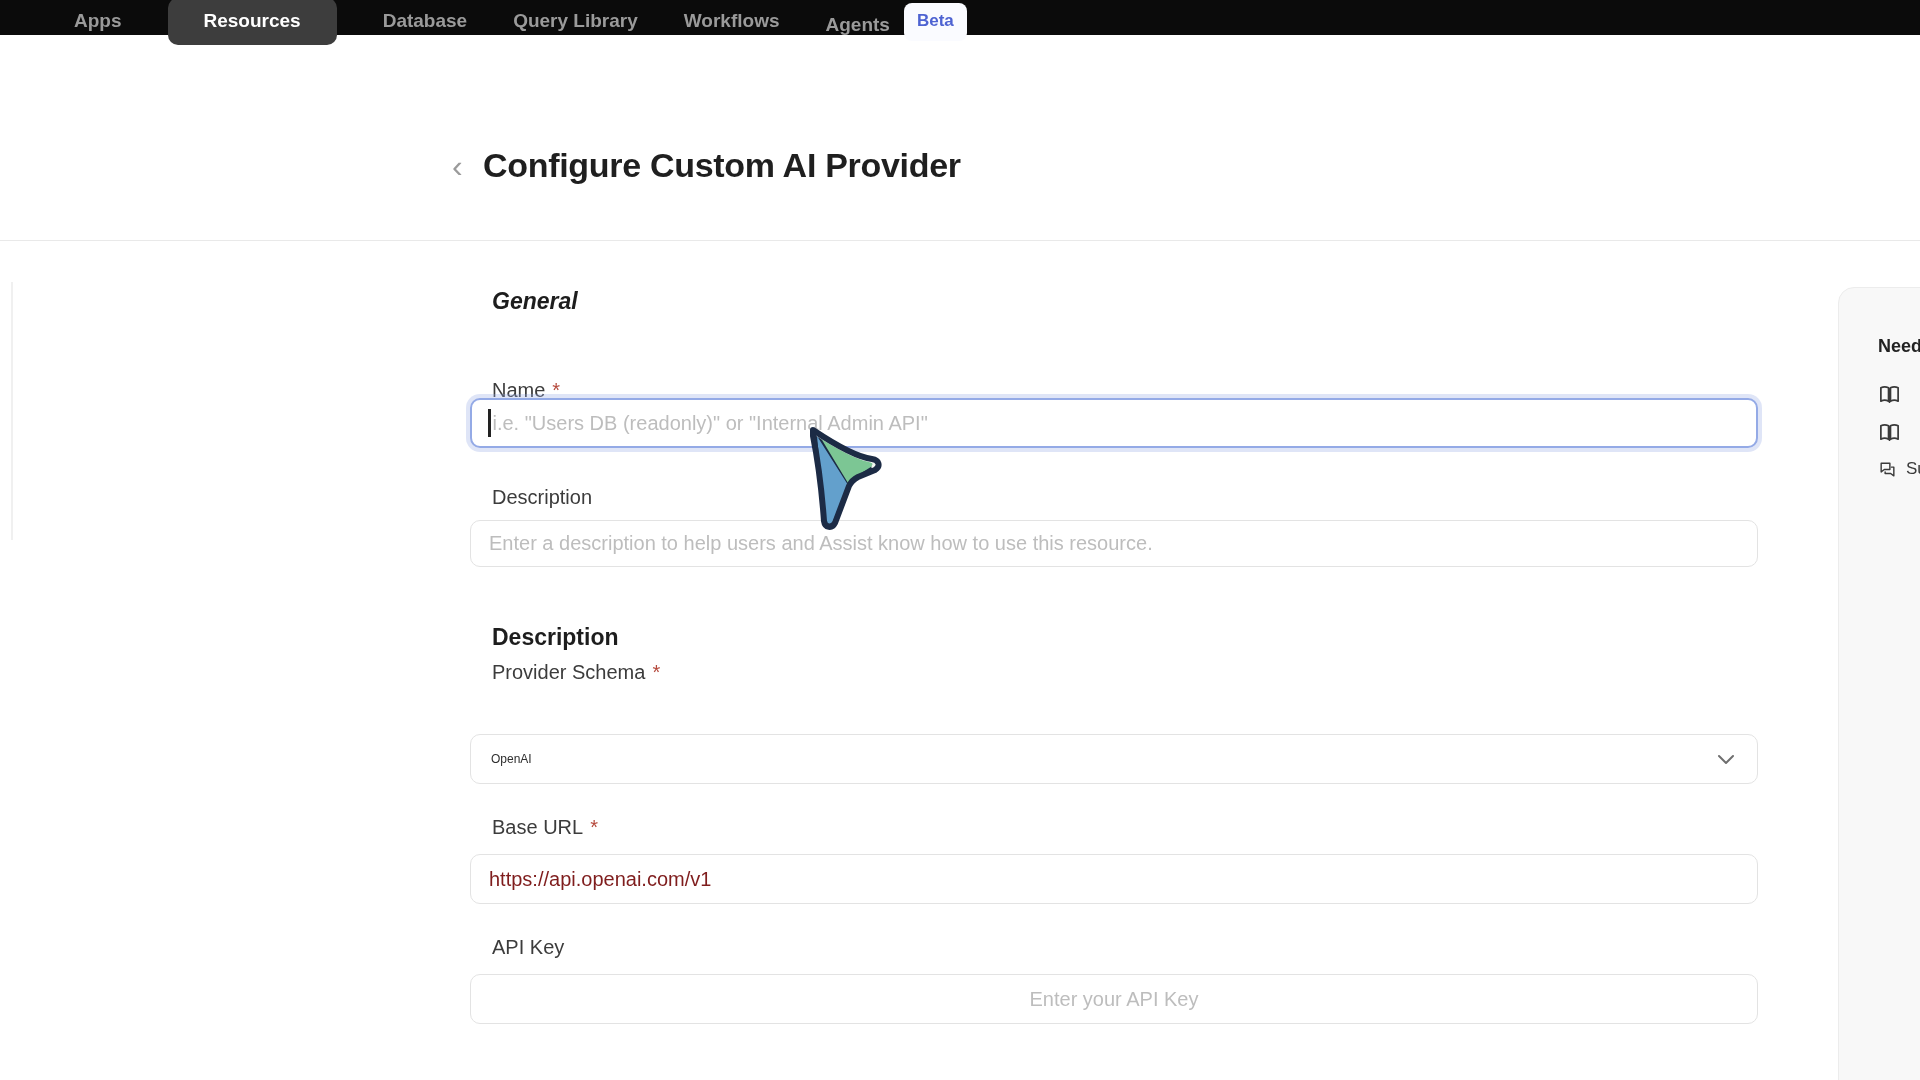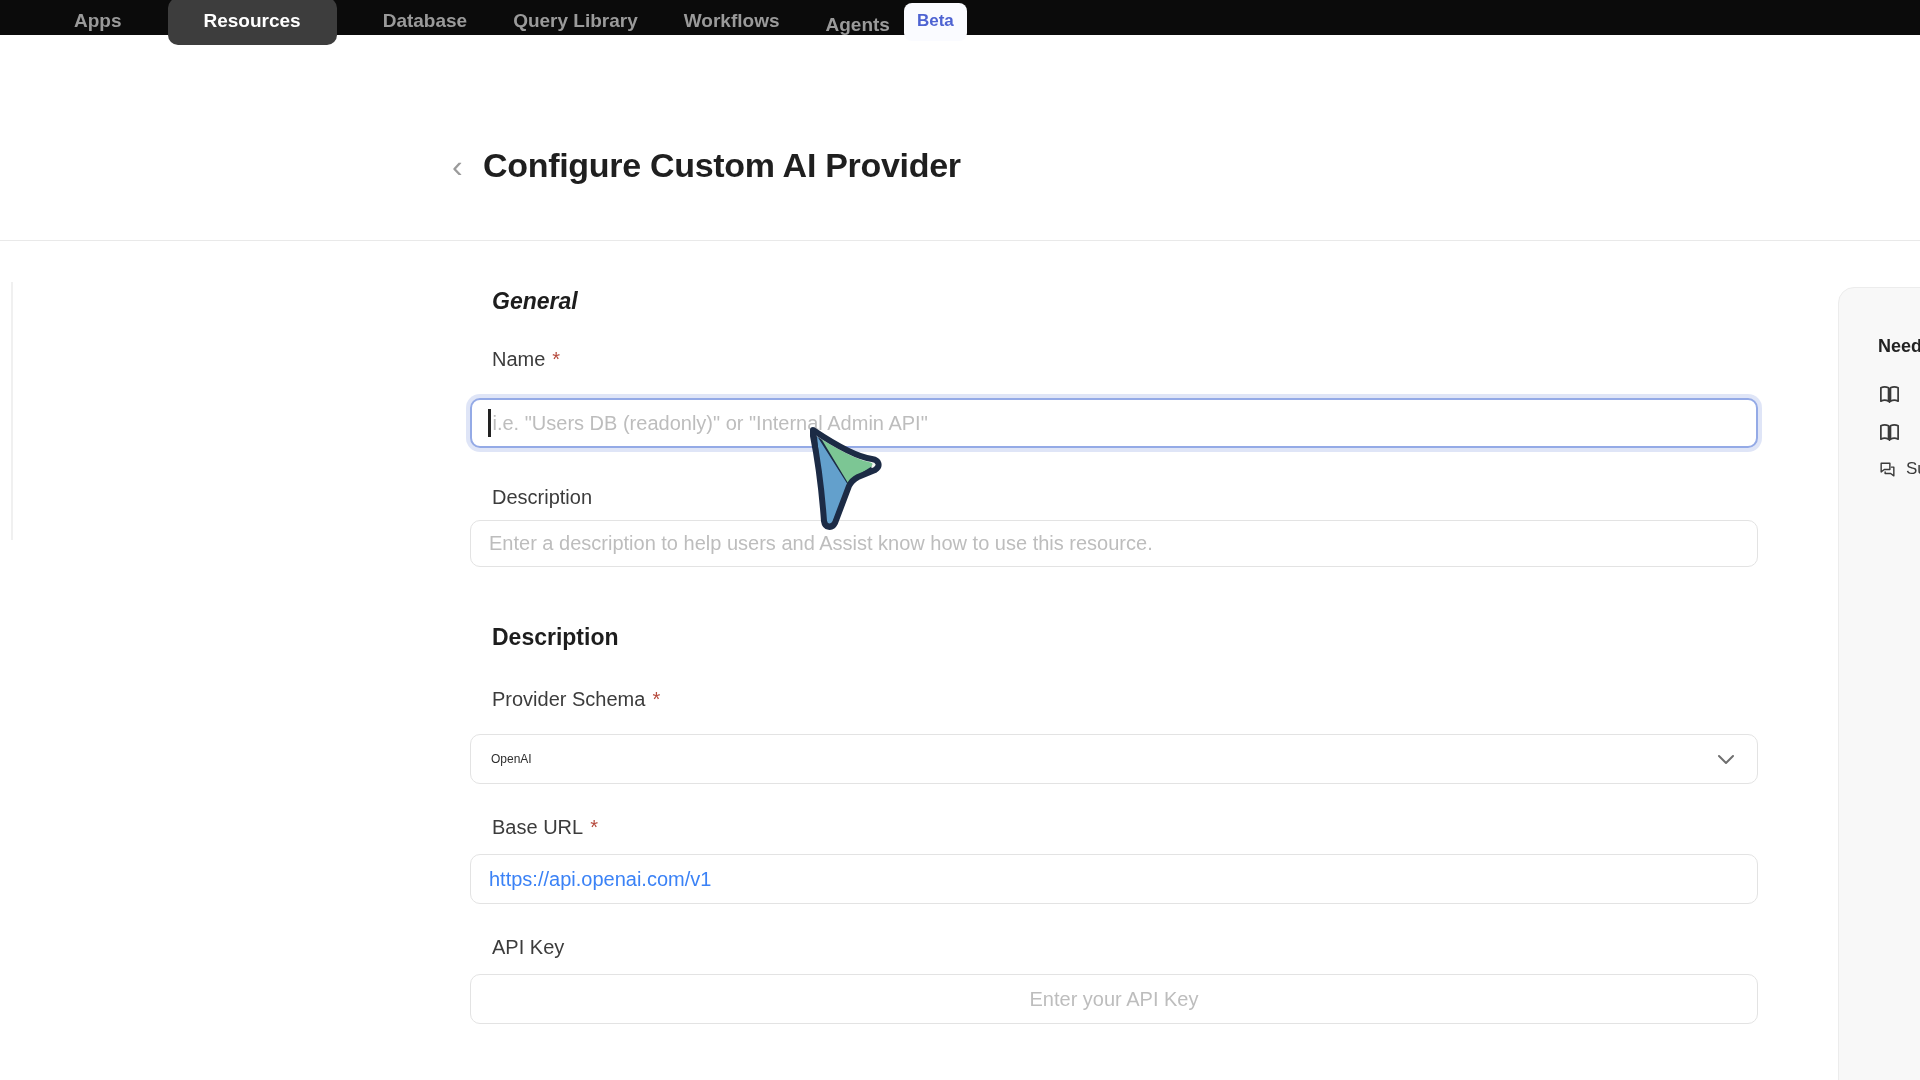--- a/index.html
+++ b/index.html
@@ -32,21 +32,21 @@
 
   
   .form-col { position:absolute; left:470px; top:0; width:1288px; }
   .section-heading { position:absolute; left:22px; font-size:23px; font-weight:700;
                      color:#1d1d1d; }
   .field-label { position:absolute; left:22px; font-size:20px; color:#3c3c3c; }
   .req { color:#b5493c; margin-left:7px; font-size:20px; }
   .text-input { position:absolute; left:0; width:1288px; height:50px;
                 border:1px solid #e3e3e3; border-radius:10px; background:#fff;
                 font-family:"Liberation Sans", sans-serif;
-                font-size:20px; color:#3b82f6; padding:0 18px; outline:none; }
+                font-size:20px; color:#7f1d1d; padding:0 18px; outline:none; }
   .text-input::placeholder { color:#bdbdbd; opacity:1; }
   .input-focused { position:absolute; left:0; width:1288px; height:50px;
                    border:2px solid #94aae6; border-radius:10px; background:#fff;
                    box-shadow:0 0 0 4px rgba(148,170,230,0.30);
                    display:flex; align-items:center; padding:0 16px; }
   .caret-bar { width:2.5px; height:28px; background:#222; flex:0 0 auto; }
   .ph-text { color:#bdbdbd; font-size:20px; margin-left:2px; white-space:nowrap;
              overflow:hidden; }
   .select-box { position:absolute; left:0; width:1288px; height:50px;
                 border:1px solid #e3e3e3; border-radius:10px; background:#fff;
@@ -85,36 +85,36 @@
 
 <span class="back-chevron">‹</span>
 <h1 class="page-title">Configure Custom AI Provider</h1>
 <div class="header-divider"></div>
 <div class="left-edge-line"></div>
 
 <div class="form-col">
 
   <h2 class="section-heading" style="top:288px; left:22px;font-style:italic;">General</h2>
 
-  <div class="field-label" style="top:348px;">
+  <div class="field-label" style="top:379px;">
     <span>Name</span><span class="req">*</span>
   </div>
   <div class="input-focused" style="top:398px;">
     <span class="caret-bar"></span>
     <span class="ph-text">i.e. "Users DB (readonly)" or "Internal Admin API"</span>
   </div>
 
   <div class="field-label" style="top:486px;">
     <span>Description</span>
   </div>
   <input class="text-input" style="top: 520px; height: 47px;" placeholder="Enter a description to help users and Assist know how to use this resource.">
 
   <h2 class="section-heading" style="top:624px; left:22px;">Description</h2>
 
-  <div class="field-label" style="top:688px;">
+  <div class="field-label" style="top:661px;">
     <span>Provider Schema</span><span class="req">*</span>
   </div>
   <div class="select-box" style="top:734px;">
     <span class="select-value">OpenAI</span>
     <svg width="22" height="22" viewBox="0 0 22 22" fill="none" stroke="#6f6f6f" stroke-width="2" stroke-linecap="round" stroke-linejoin="round">
       <polyline points="4,8 11,15 18,8"></polyline>
     </svg>
   </div>
 
   <div class="field-label" style="top:816px;">

